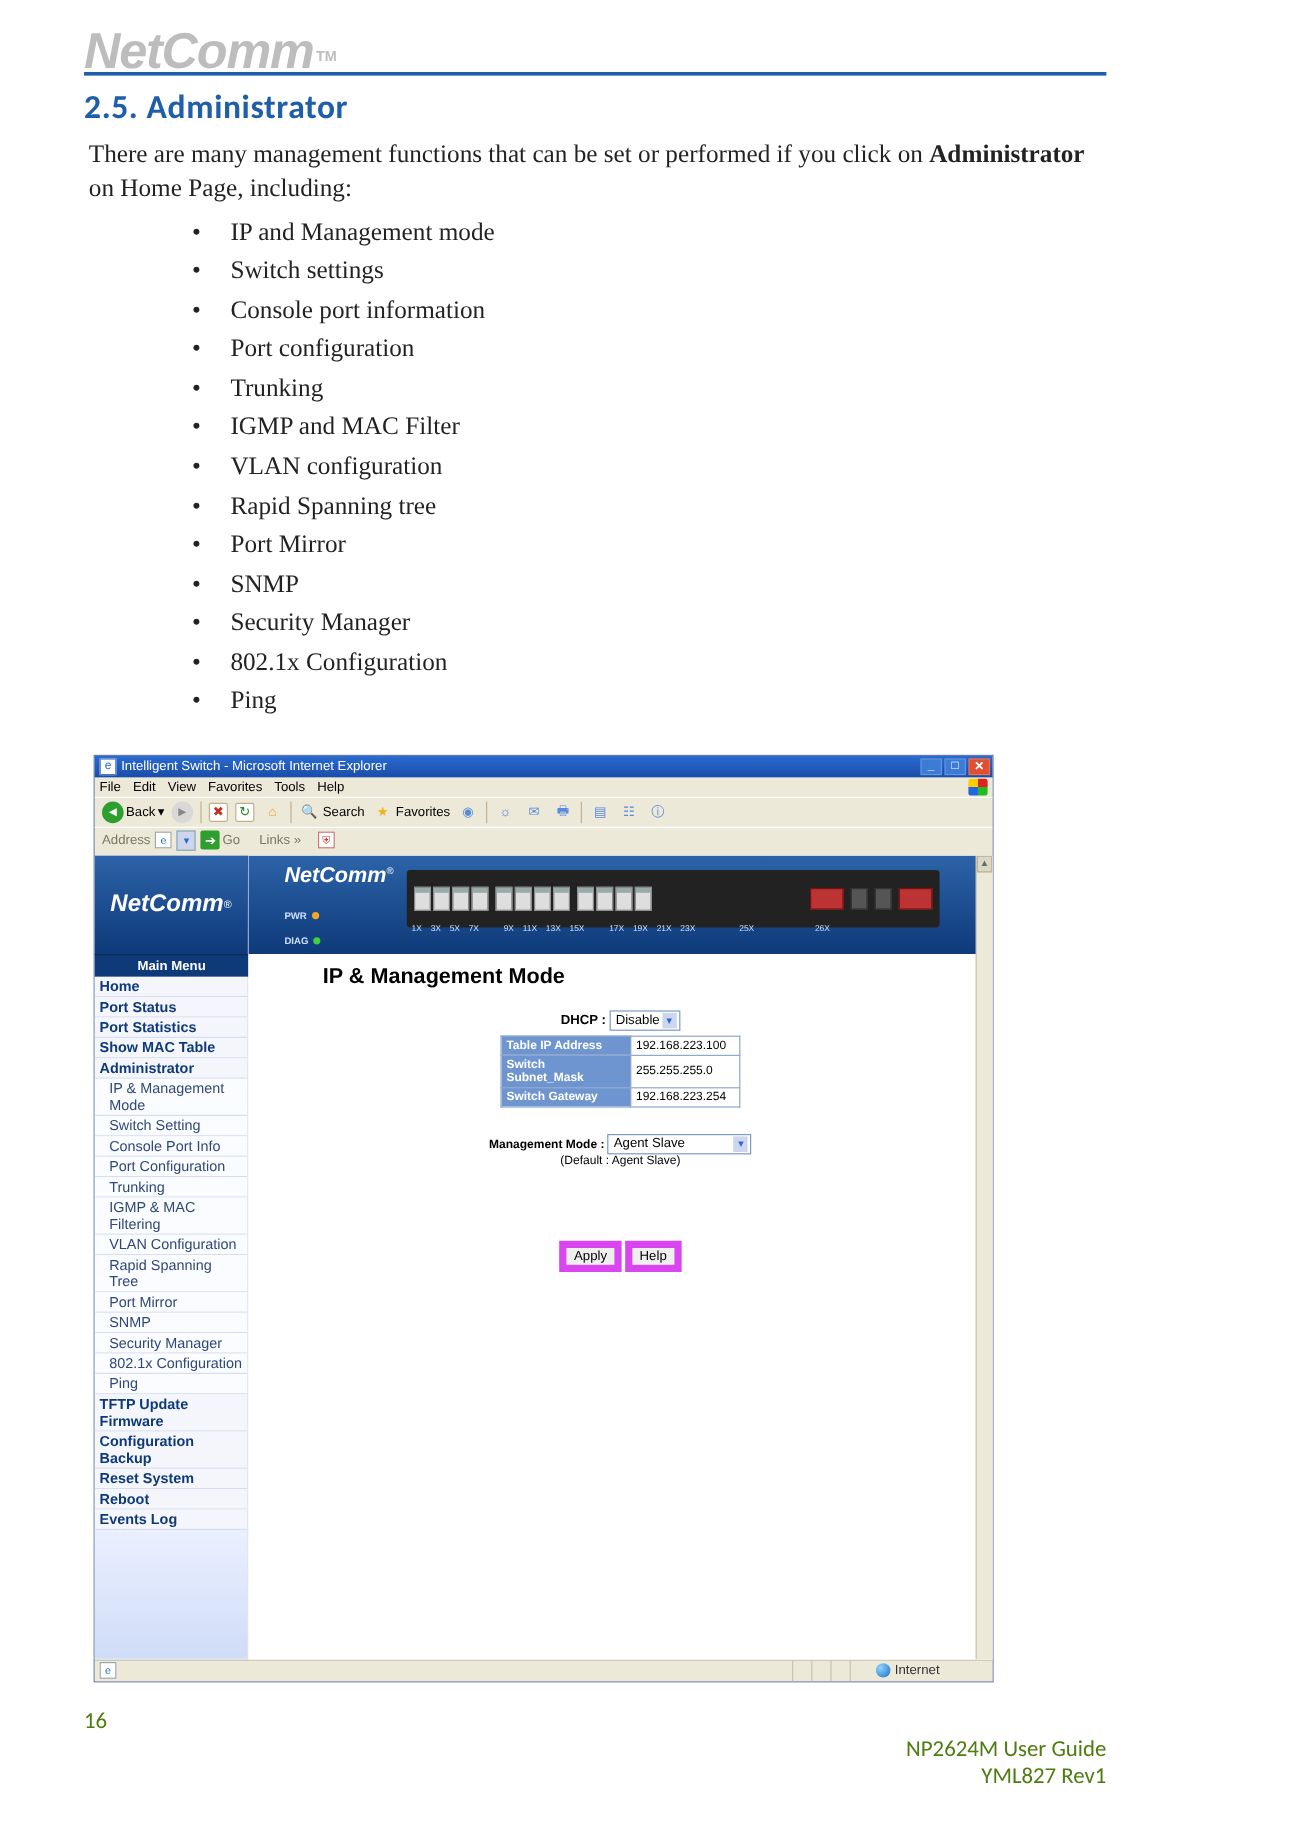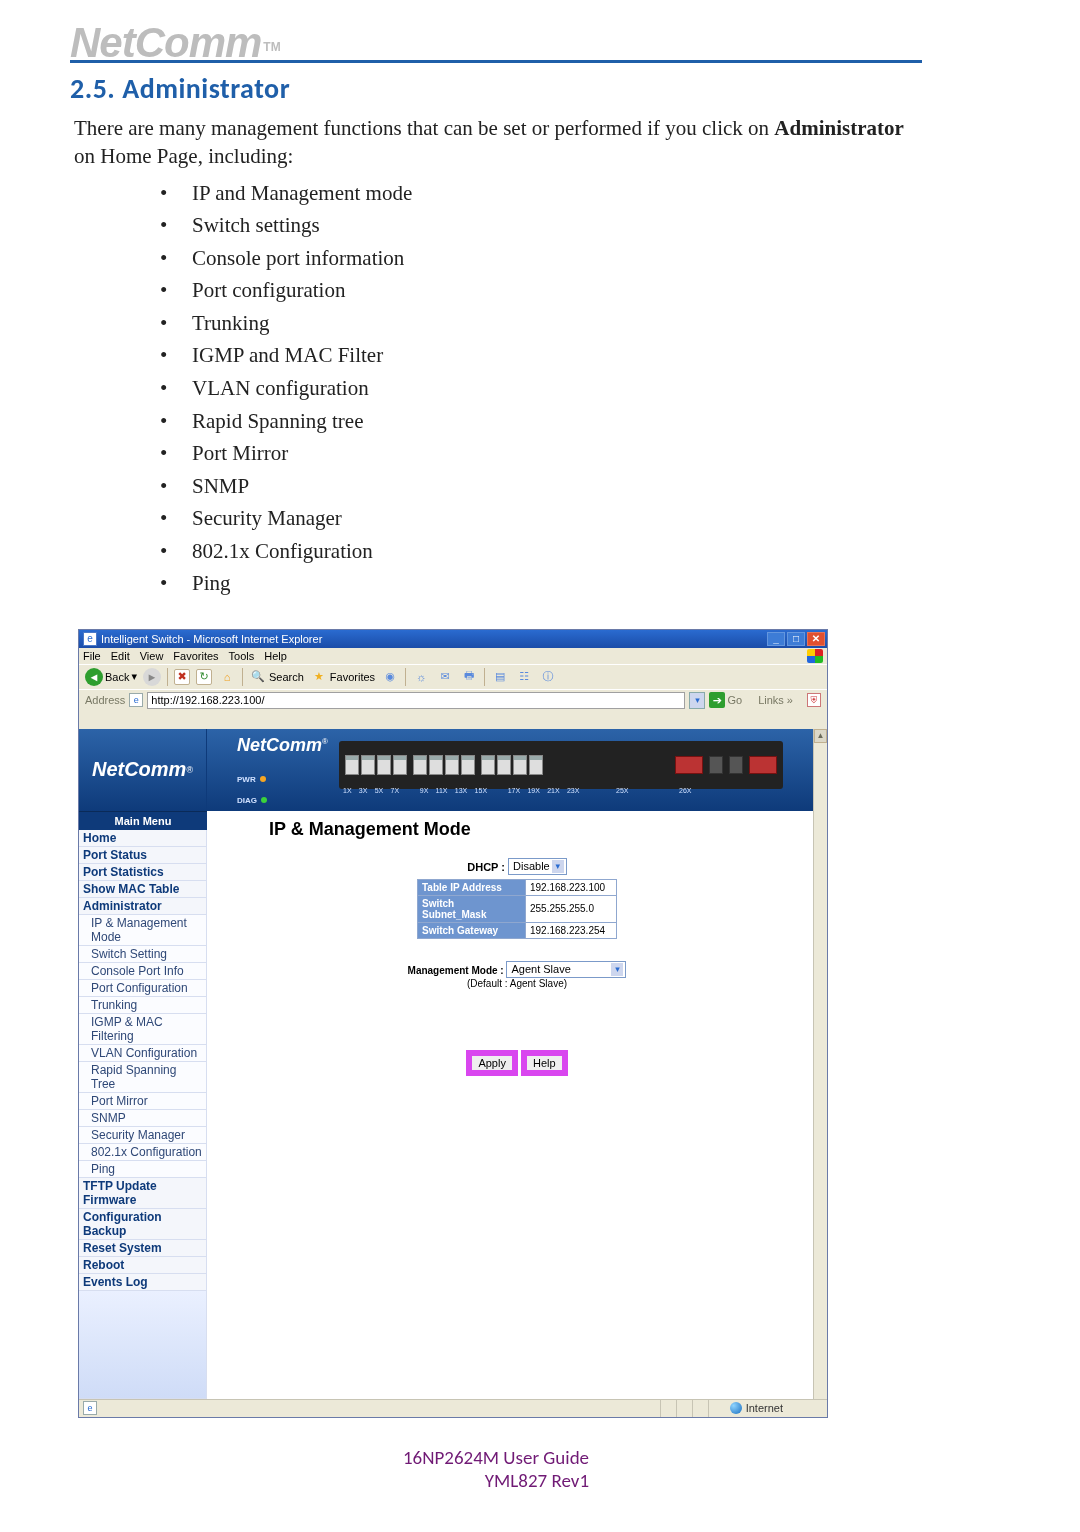--- a/index.html
+++ b/index.html
@@ -31,21 +31,21 @@
   .ico { width: 18px; height: 18px; border-radius: 50%; display: inline-flex; align-items: center; justify-content: center; font-size: 11px; }
   .ico.back { background: #2e9e2e; color: #fff; }
   .ico.fwd { background: #d8d8d8; color: #888; }
   .ico.stop { width: 16px; height: 16px; border-radius: 2px; border: 1px solid #c0b090; color: #c03020; background: #fff; }
   .ico.ref { width: 16px; height: 16px; border-radius: 2px; border: 1px solid #c0b090; color: #2e8a2e; background: #fff; }
   .ico.home { color: #f0a020; }
   .ico.search { color: #5a8add; }
   .ico.fav { color: #f0b020; }
   .ico.plain { color: #5a8add; }
   .sep { width: 1px; height: 18px; background: #c0b090; }
-  .addrbar { background: #ece9d8; padding: 2px 6px 20px 6px; display: flex; align-items: center; gap: 4px; border-top: 1px solid #fff; color: #787864; }
+  .addrbar { background: #ece9d8; padding: 2px 6px 4px 6px; display: flex; align-items: center; gap: 4px; border-top: 1px solid #fff; color: #787864; }
   .addr-ico { width: 14px; height: 14px; border: 1px solid #9aa; background: #fff; display: inline-flex; align-items: center; justify-content: center; font-size: 9px; color: #2a6bd0; }
   .addr-input { flex: 1; height: 17px; border: 1px solid #a0a0a0; background: #fff; padding: 0 3px; color: #000; display: flex; align-items: center; }
   .addr-dd { width: 16px; height: 17px; background: #cdd6ee; border: 1px solid #8aa; display: inline-flex; align-items: center; justify-content: center; color: #2a6bd0; font-size: 9px; }
   .go-btn { display: inline-flex; align-items: center; gap: 2px; }
   .go-ico { width: 16px; height: 16px; background: #2e9e2e; color: #fff; border-radius: 2px; display: inline-flex; align-items: center; justify-content: center; font-size: 11px; }
   .addrbar .spacer { flex: 0 0 8px; }
   .links-lbl { color: #787864; }
   .content-wrap { display: flex; background: #fff; }
   .content-left { width: 128px; flex: 0 0 128px; }
   .brand-box { height: 82px; background: linear-gradient(#2c63a8,#0e3a7a); color: #fff; display: flex; align-items: center; justify-content: center; font: italic 800 20px "Arial Black", Arial, sans-serif; border-right: 1px solid #0e3a7a; position: relative; }
@@ -82,21 +82,21 @@
   .tbl td { border: 1px solid #8fa7cf; padding: 2px 4px; }
   .tbl td.h { background: #6e95cf; color: #fff; font-weight: 700; width: 108px; }
   .mm-row { text-align: center; font: 700 10px Arial; margin-top: 22px; }
   .mm-def { text-align: center; font: 400 10px Arial; }
   .btns-row { text-align: center; margin-top: 30px; }
   .wbtn { display: inline-block; border: 6px solid #d946ef; background: #efefef; font: 400 11px Arial; padding: 1px 6px; margin-top: 31px; }
   .statusbar { height: 18px; background: #ece9d8; border-top: 1px solid #c7c4b4; display: flex; align-items: center; padding: 0 4px; font-size: 11px; color: #333; }
   .statusbar .spacer { flex: 1; }
   .statusbar .cell { border-left: 1px solid #c7c4b4; height: 100%; width: 16px; }
   .statusbar .globe { width: 12px; height: 12px; border-radius: 50%; background: radial-gradient(circle at 30% 30%, #8fd4ff, #1a6fc0); margin: 0 4px 0 6px; display: inline-block; }
-  .footer { position: absolute; bottom: 40px; left: 70px; right: 70px; display: flex; justify-content: center; font: 400 19px "Calibri", Arial, sans-serif; color: #701a75; }
+  .footer { position: absolute; bottom: 40px; left: 70px; right: 70px; display: flex; justify-content: center; font: 400 19px "Calibri", Arial, sans-serif; color: #4d7c0f; flex-direction: column; }
   .footer .fr { text-align: right; }
 </style>
 </head>
 <body>
 
 <div class="page">
   <div class="logo-area">
     <span class="logo-text">NetComm</span><span class="logo-tm">TM</span>
   </div>
   <hr class="hr">
@@ -166,23 +166,20 @@
       <span class="ico plain">✉</span>
       <span class="ico plain">🖶</span>
       <span class="sep"></span>
       <span class="ico plain">▤</span>
       <span class="ico plain">☷</span>
       <span class="ico plain">ⓘ</span>
     </div>
     <div class="addrbar">
       <span>Address</span>
       <span class="addr-ico">e</span>
-      <span class="addr-input">
-          <span>http://192.168.223.100/</span>
-        </span>
       <span class="addr-dd">▾</span>
       <span class="go-btn">
           <span class="go-ico">➔</span>
           <span>Go</span>
         </span>
       <span class="spacer"></span>
       <span class="links-lbl"><span>Links</span> »</span>
       <span style="width:6px"></span>
       <span class="addr-ico" style="border-color:#c77;color:#c33">⛨</span>
     </div>

